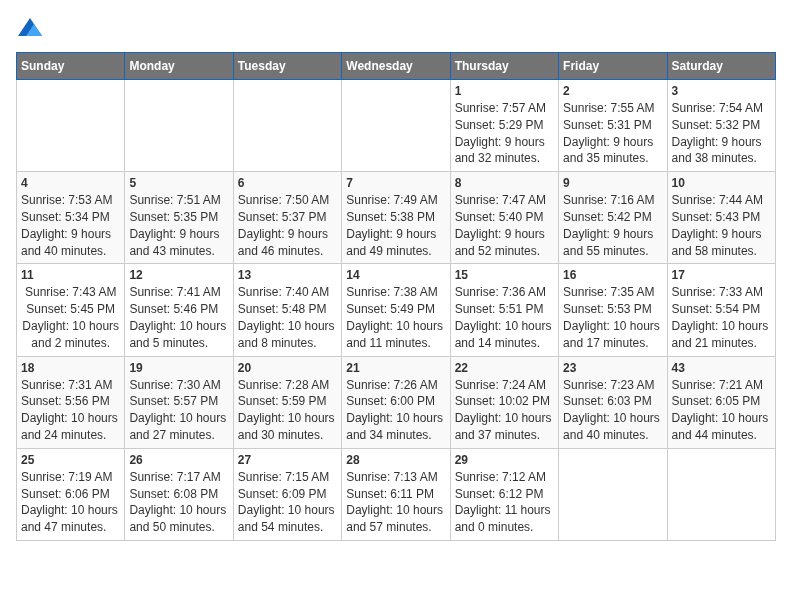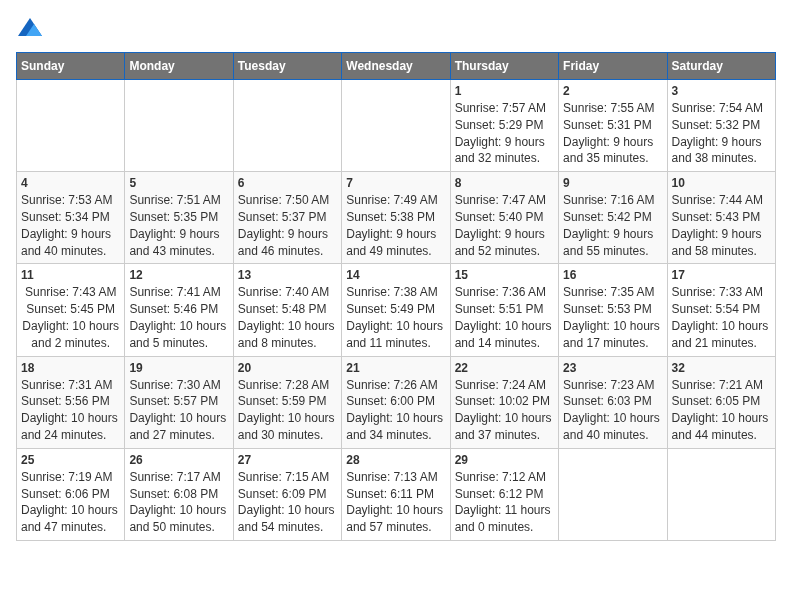--- a/index.html
+++ b/index.html
@@ -283,21 +283,21 @@
 and 37 minutes.</div>
         </td>
         <td>
           <div class="day-number">23</div>
           <div class="day-info" style="white-space: pre-line;">Sunrise: 7:23 AM
 Sunset: 6:03 PM
 Daylight: 10 hours
 and 40 minutes.</div>
         </td>
         <td>
-          <div class="day-number">32</div>
+          <div class="day-number">43</div>
           <div class="day-info" style="white-space: pre-line;">Sunrise: 7:21 AM
 Sunset: 6:05 PM
 Daylight: 10 hours
 and 44 minutes.</div>
         </td>
       </tr>
       <tr>
         <td>
           <div class="day-number">25</div>
           <div class="day-info" style="white-space: pre-line;">Sunrise: 7:19 AM

